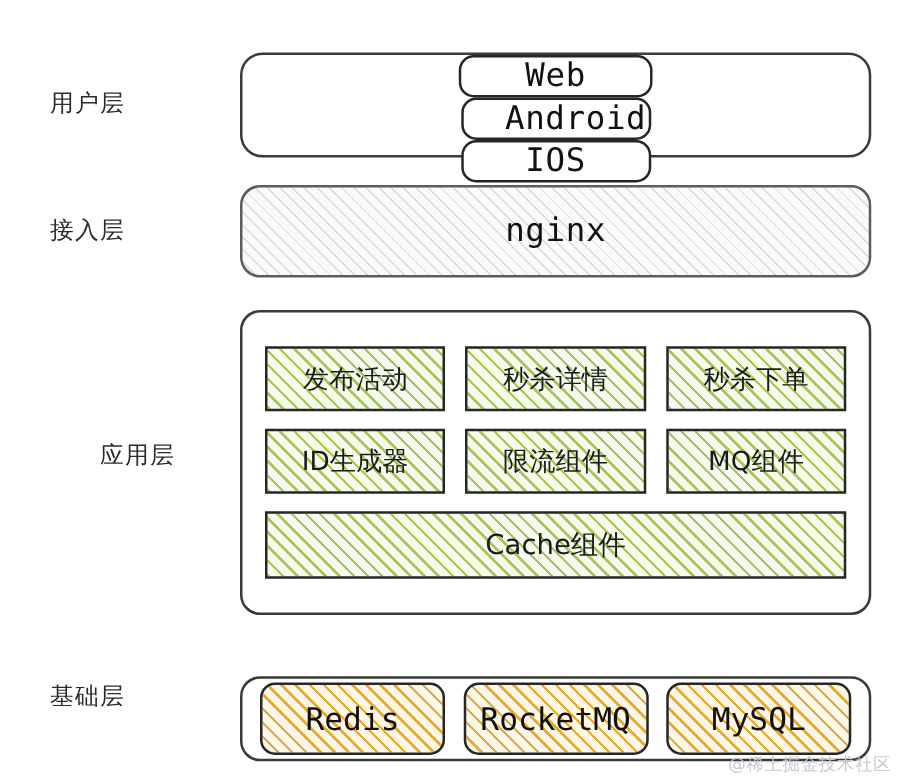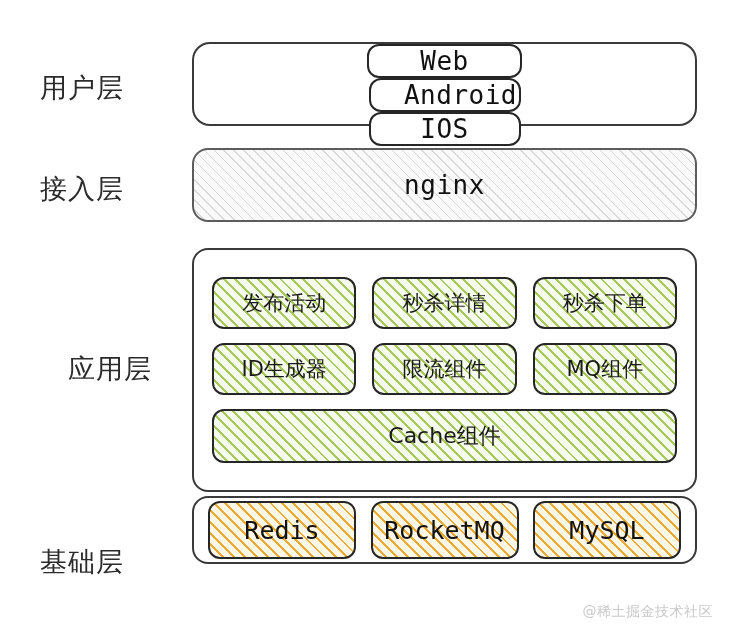--- a/index.html
+++ b/index.html
@@ -21,21 +21,21 @@
     width: 731px;
     height: 627px;
   }
 
   
   .layer-label {
     position: absolute;
     left: 40px;
     width: 140px;
     font-family: "DejaVu Sans", sans-serif;
-    font-size: 27px;
+    font-size: 19px;
     color: #2b2b2b;
     letter-spacing: 1px;
     line-height: 1;
     white-space: nowrap;
   }
 
   
   .band {
     position: absolute;
     left: 192px;
@@ -129,21 +129,21 @@
     display: flex;
     justify-content: space-between;
     align-items: center;
     gap: 16px;
   }
   .app-cell {
     box-sizing: border-box;
     flex: 1 1 0;
     height: 52px;
     border: 2px solid #262626;
-    border-radius: 12px;
+    border-radius: 0;
     display: flex;
     align-items: center;
     justify-content: center;
     font-family: "DejaVu Sans", sans-serif;
     font-size: 21px;
     color: #1a1a1a;
     white-space: nowrap;
   }
   .app-cell.wide {
     flex: 1 1 100%;
@@ -213,21 +213,21 @@
     </div>
 
     <div class="app-row">
       <div class="app-cell wide hatch-green">Cache组件</div>
     </div>
 
   </div>
 
   <div class="layer-label" style="top:548px;">基础层</div>
 
-  <div class="band base" style="top:496px; height:68px;">
+  <div class="band base" style="top:541px; height:68px;">
     <div class="base-cell hatch-orange" style="width:148px; height:58px;">Redis</div>
     <div class="base-cell hatch-orange" style="width:148px; height:58px;">RocketMQ</div>
     <div class="base-cell hatch-orange" style="width:148px; height:58px;">MySQL</div>
   </div>
 
   <div class="watermark">@稀土掘金技术社区</div>
 
 </div>
 
 </body></html>

